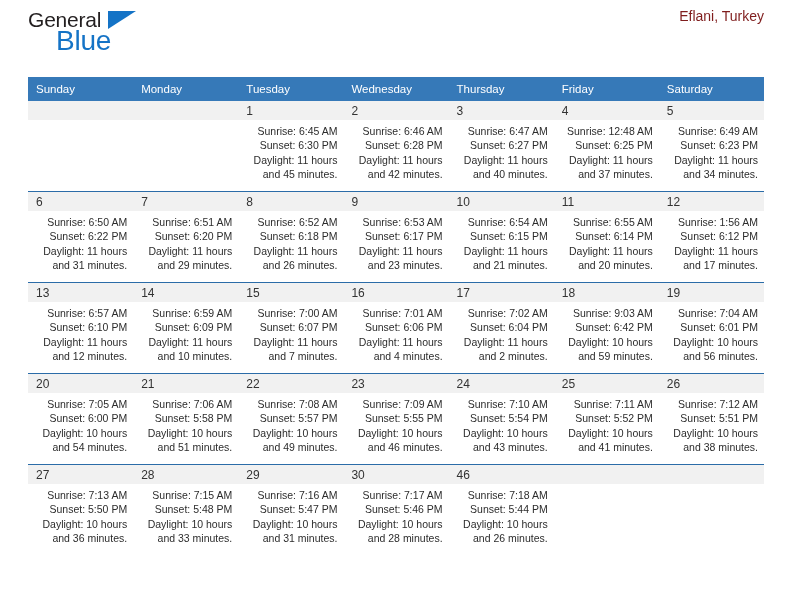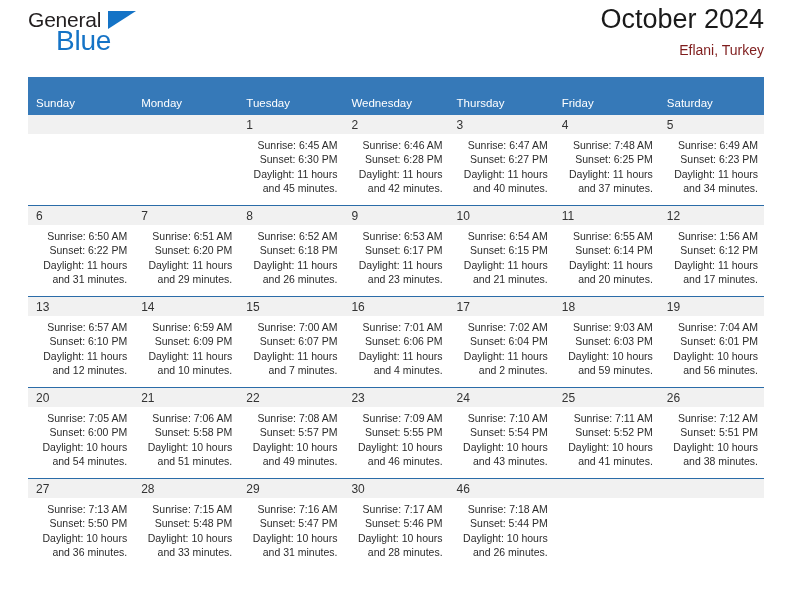--- a/index.html
+++ b/index.html
@@ -80,21 +80,21 @@
     border-collapse: collapse;
     table-layout: fixed;
     margin-top: 3px;
   }
   .calendar th {
     background: #3679b8;
     color: #ffffff;
     font-size: 11.5px;
     font-weight: normal;
     text-align: left;
-    padding: 20px 0 6px 8px;
+    padding: 6px 0 6px 8px;
     height: 22px;
   }
   .weekrow > td {
     vertical-align: top;
     padding: 0;
     border-top: 1.3px solid #2b6ca8;
     height: 90px;
   }
   .weekrow.first > td { border-top: none; }
   .cell {
@@ -124,21 +124,20 @@
 
 <div class="page">
 
   <div class="header">
     <div class="logo">
       <span class="logo-general">General</span>
       <span class="logo-tri"></span>
       <span class="logo-blue">Blue</span>
     </div>
     <div class="title-wrap">
-      <div class="cal-title">October 2024</div>
       <div class="cal-sub">Eflani, Turkey</div>
     </div>
   </div>
 
   <table class="calendar">
     <thead>
       <tr>
         <th>Sunday</th>
         <th>Monday</th>
         <th>Tuesday</th>
@@ -190,21 +189,21 @@
                 <div>Sunset: 6:27 PM</div>
                 <div>Daylight: 11 hours</div>
                 <div>and 40 minutes.</div>
               </div>
             </div>
           </td>
           <td>
             <div class="cell">
               <div class="daynum">4</div>
               <div class="info">
-                <div>Sunrise: 7:48 AM</div>
+                <div>Sunrise: 12:48 AM</div>
                 <div>Sunset: 6:25 PM</div>
                 <div>Daylight: 11 hours</div>
                 <div>and 37 minutes.</div>
               </div>
             </div>
           </td>
           <td>
             <div class="cell">
               <div class="daynum">5</div>
               <div class="info">
@@ -349,21 +348,21 @@
                 <div>Daylight: 11 hours</div>
                 <div>and 2 minutes.</div>
               </div>
             </div>
           </td>
           <td>
             <div class="cell">
               <div class="daynum">18</div>
               <div class="info">
                 <div>Sunrise: 9:03 AM</div>
-                <div>Sunset: 6:03 PM</div>
+                <div>Sunset: 6:42 PM</div>
                 <div>Daylight: 10 hours</div>
                 <div>and 59 minutes.</div>
               </div>
             </div>
           </td>
           <td>
             <div class="cell">
               <div class="daynum">19</div>
               <div class="info">
                 <div>Sunrise: 7:04 AM</div>

